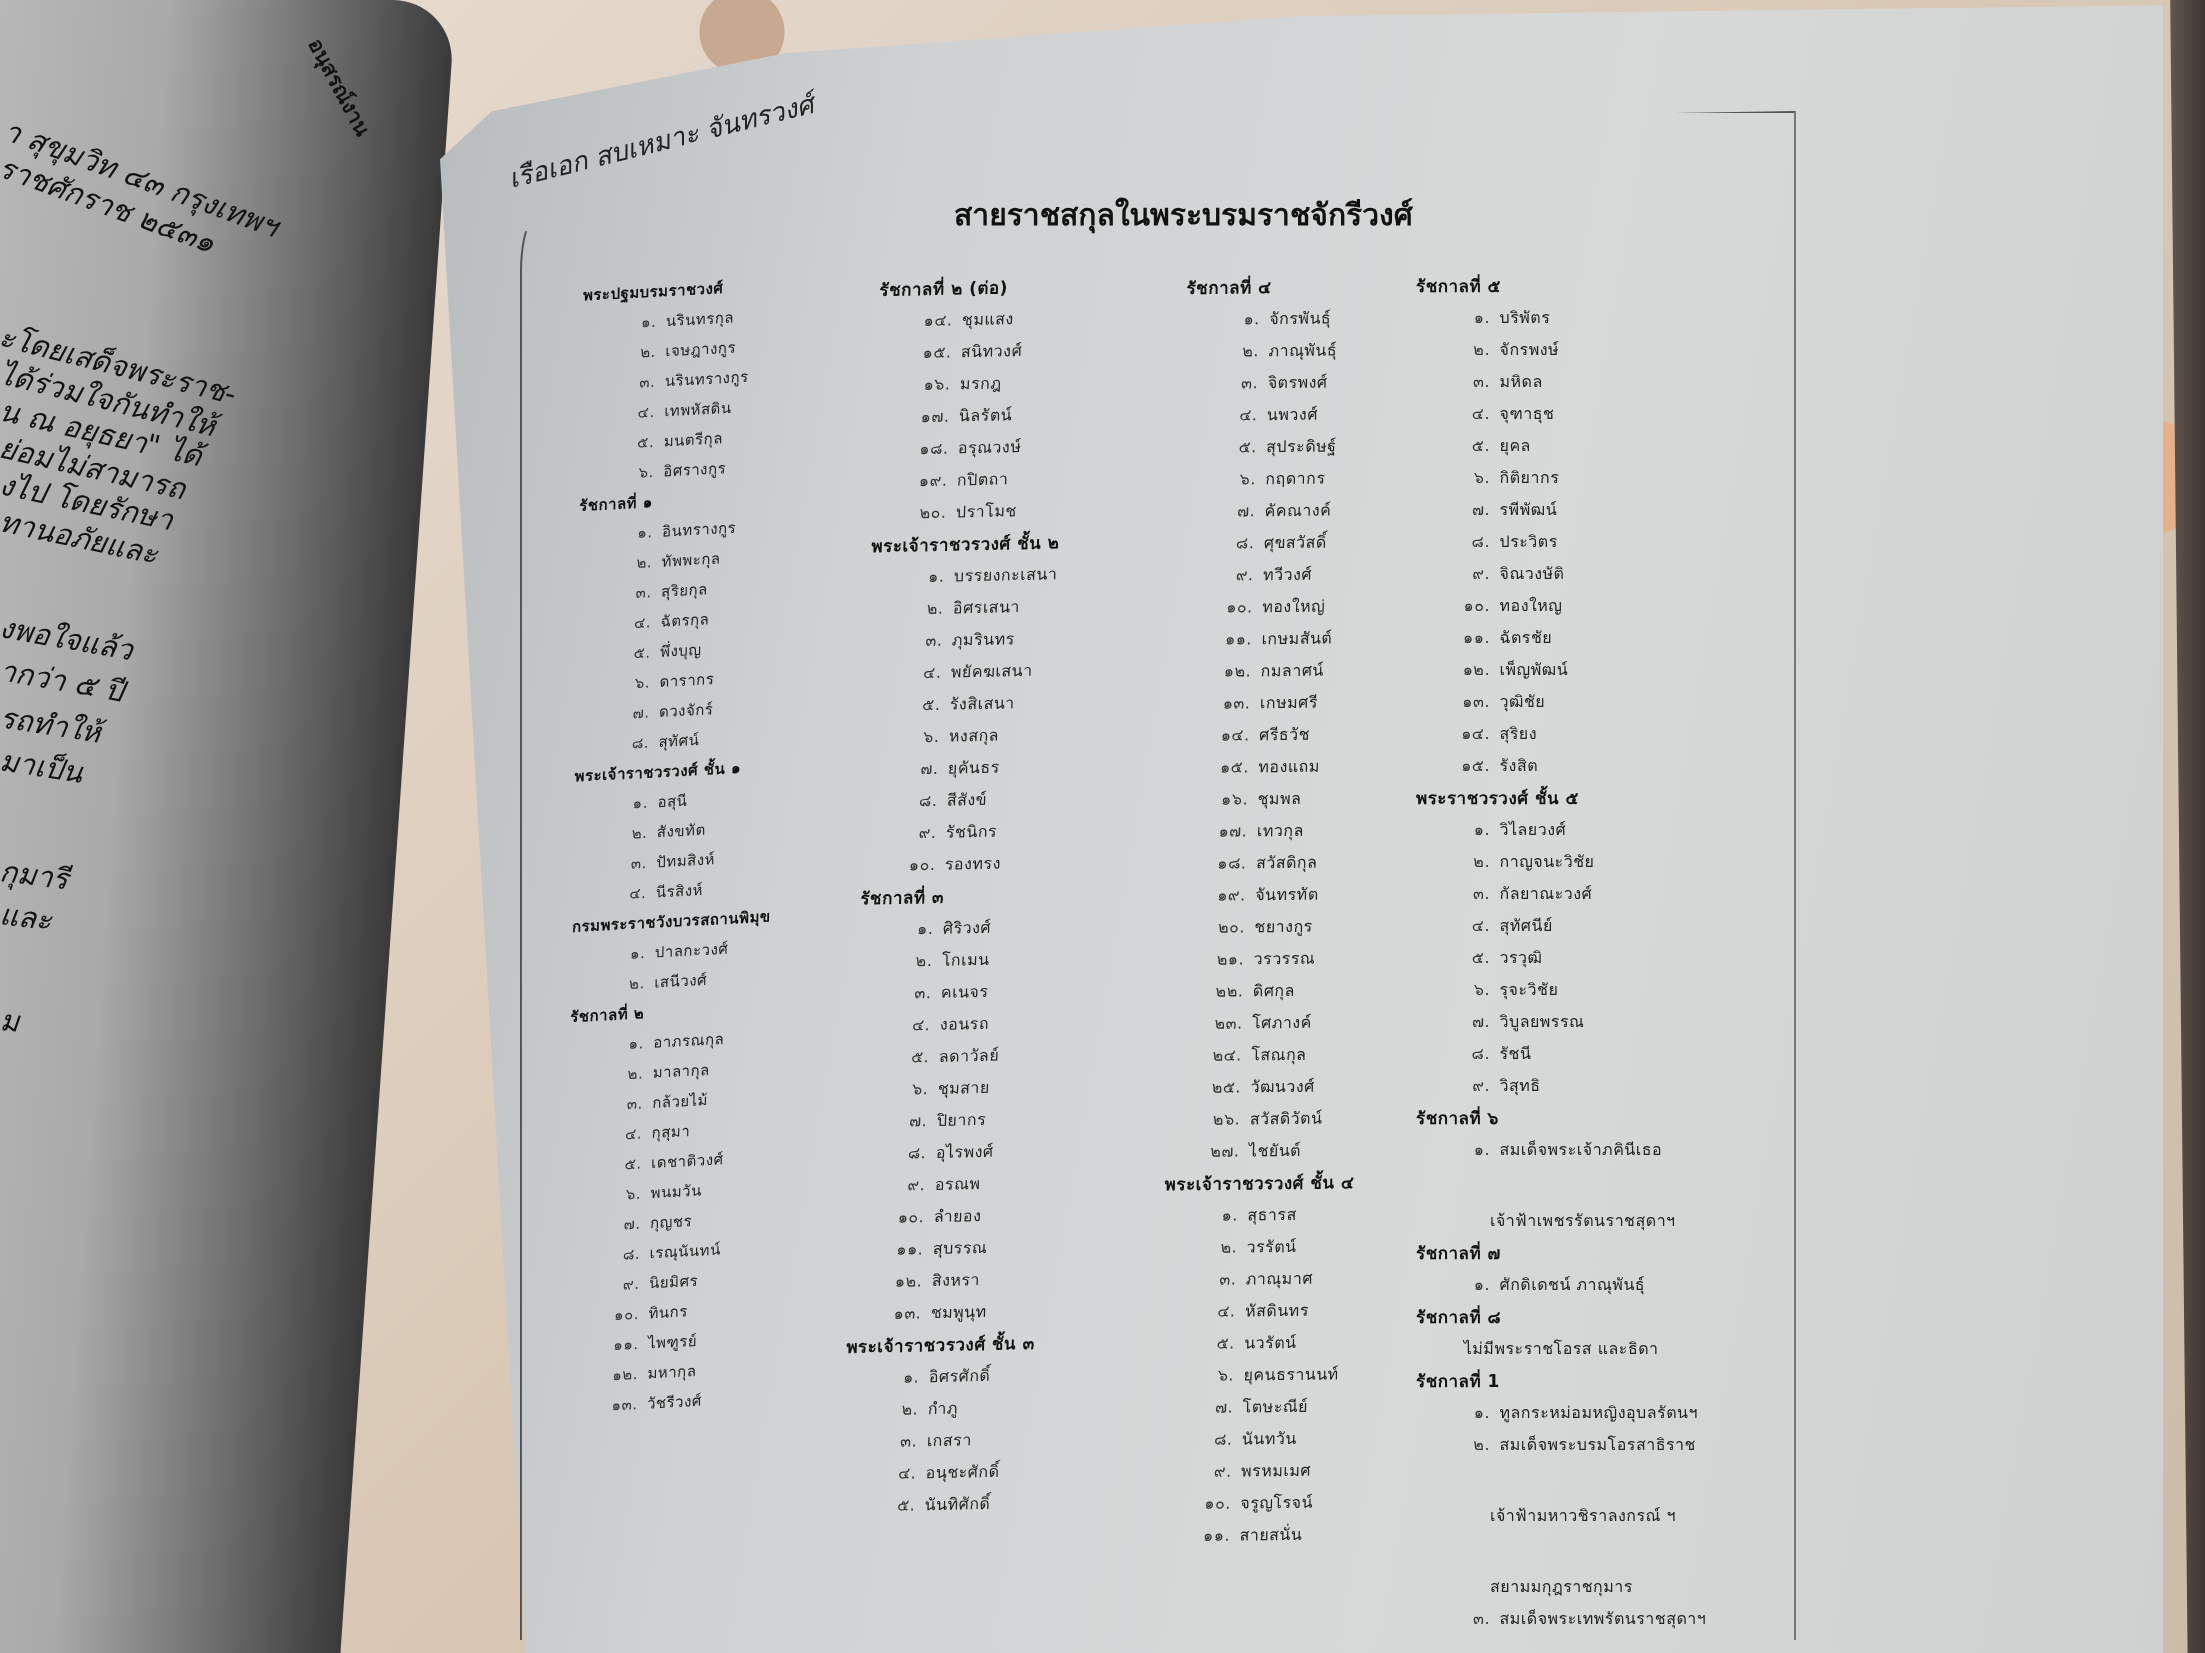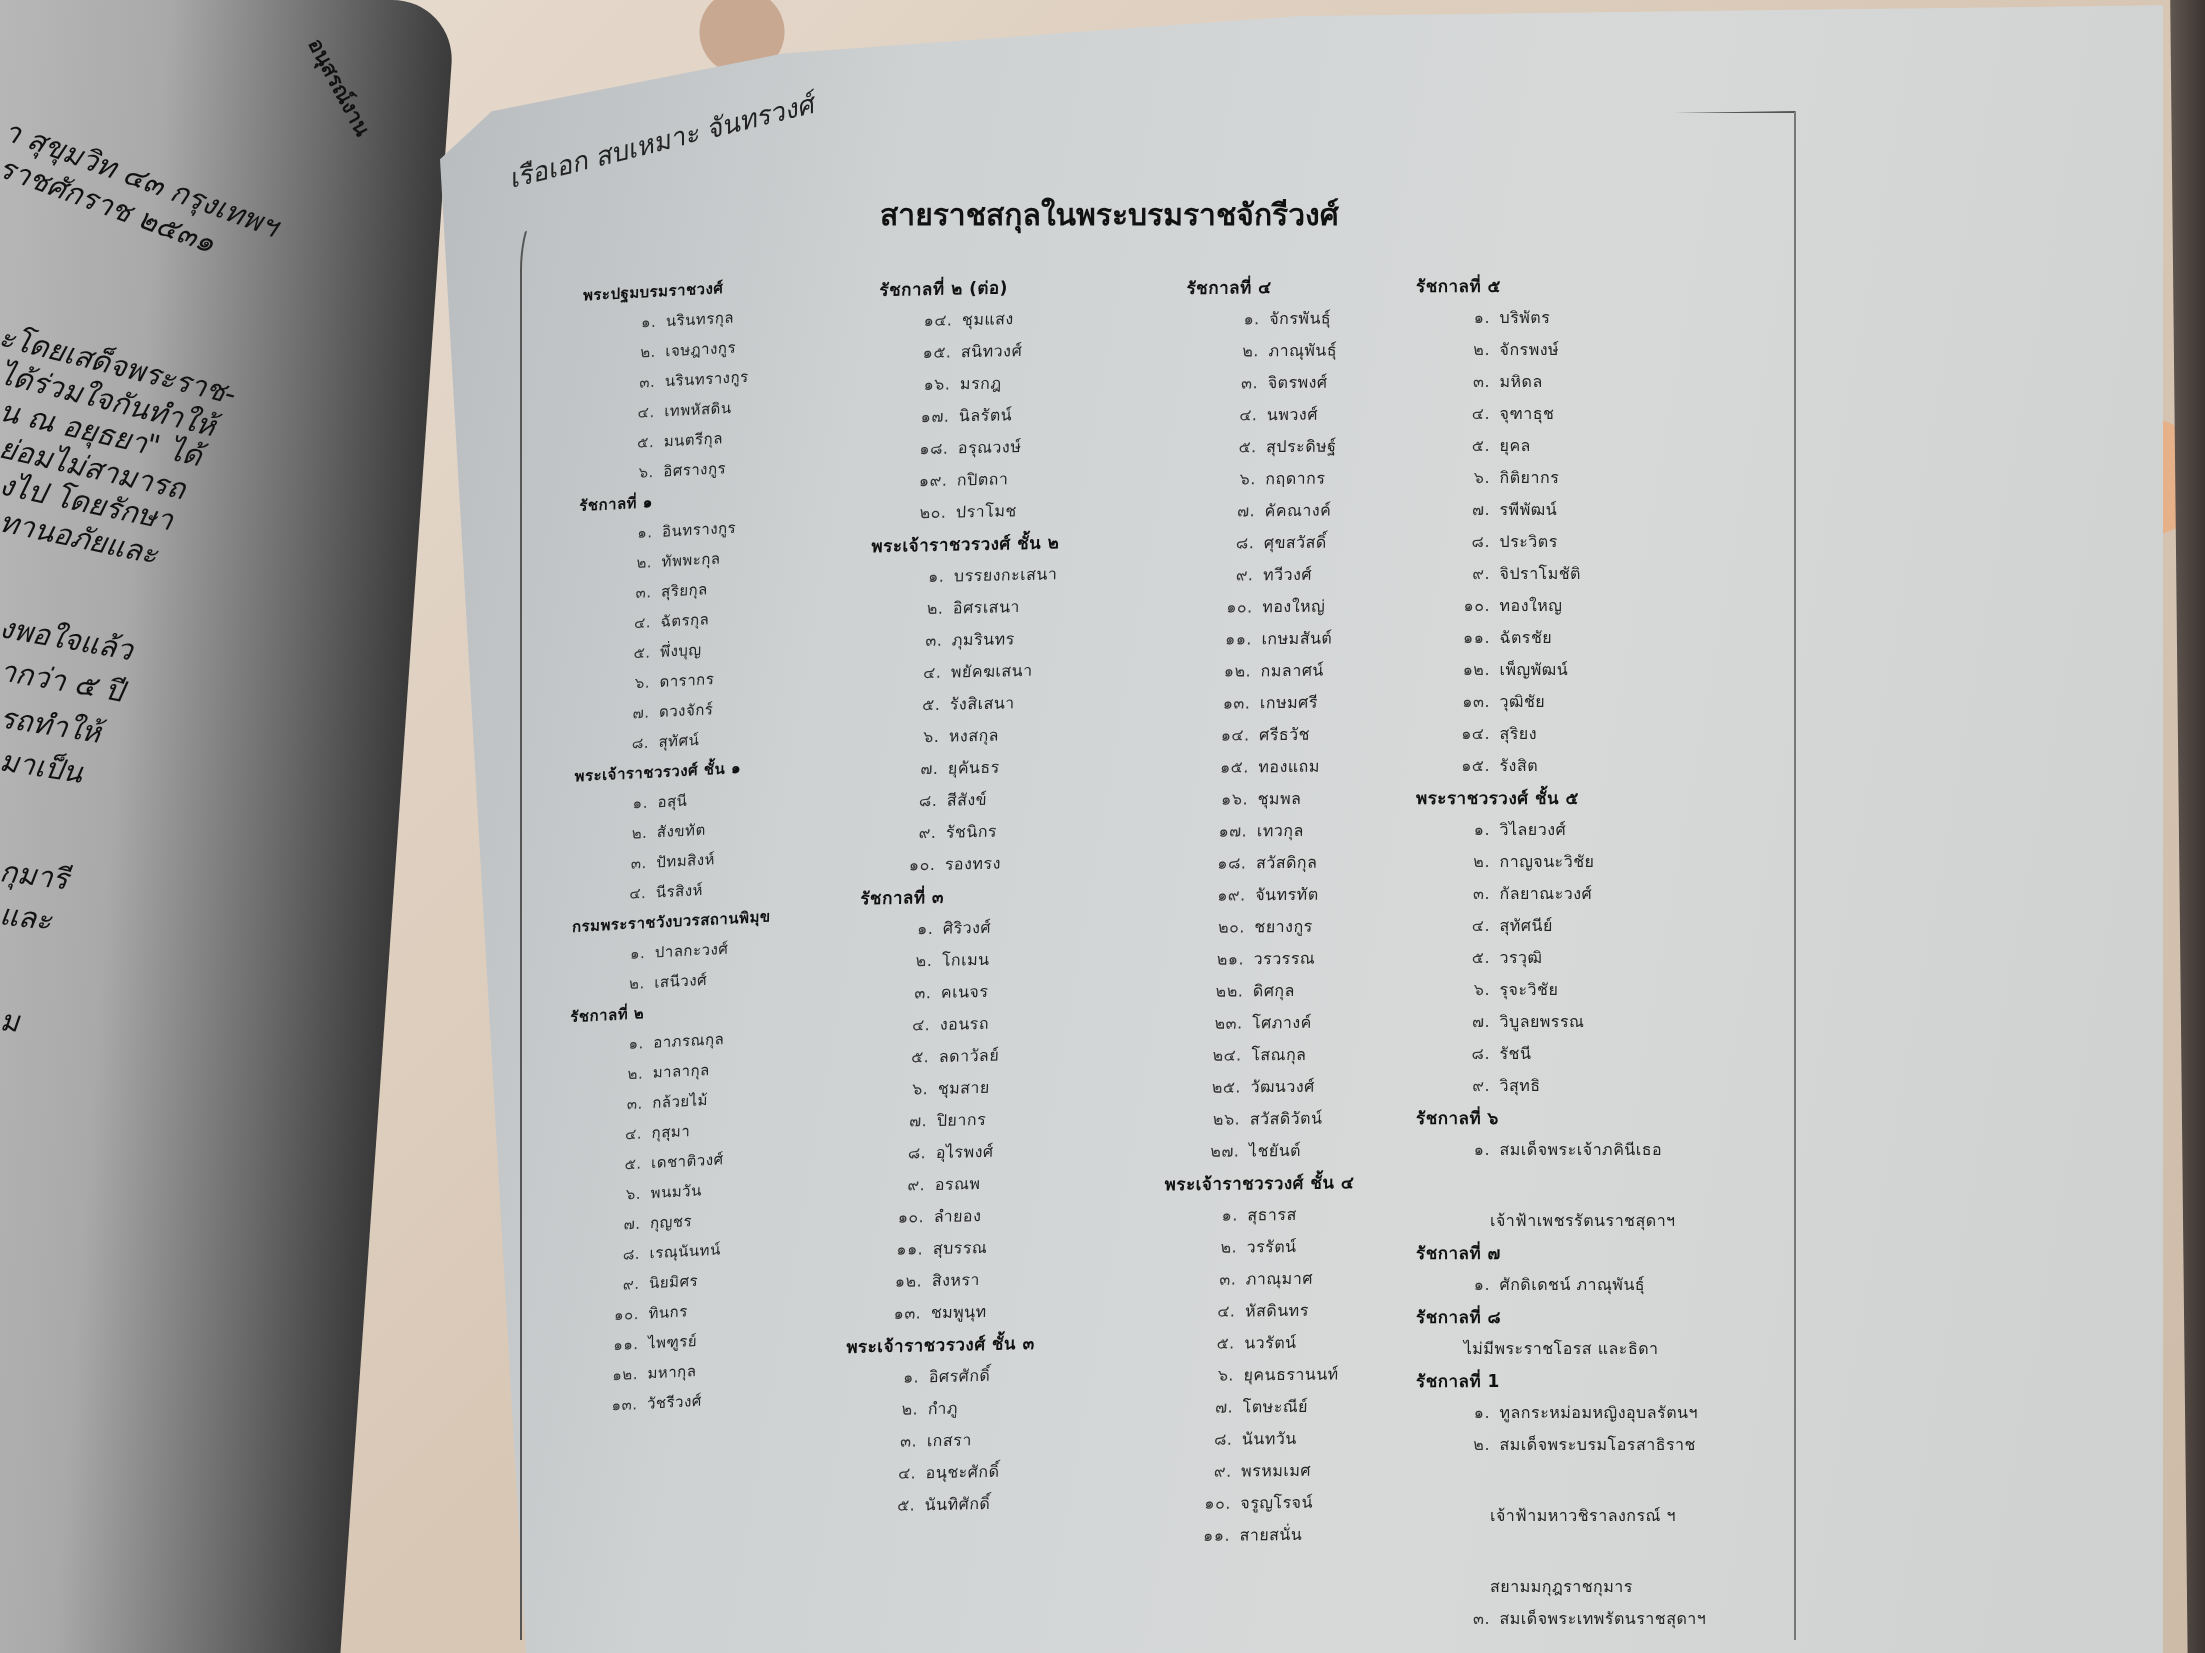--- a/index.html
+++ b/index.html
@@ -49,21 +49,21 @@
     position:absolute; left:520px; top:111px; width:1272px; height:1527px;
     border-left:2.1px solid #555; border-top:2.1px solid #555; border-right:2.1px solid #777;
     clip-path:polygon(0 122px, 20% 48px, 50% 10.6px, 100% 0, 100% 100%, 0 100%);
     border-radius:159px 0 0 0;
   }
   .author {
     position:absolute; left:504px; top:159px; font-size:26.5px; font-style:italic;
     color:#222; transform:rotate(-14deg); transform-origin:left top; white-space:nowrap;
   }
   .page-title {
-    position:absolute; left:880px; top:191px; font-size:30px; font-weight:bold;
+    position:absolute; left:954px; top:191px; font-size:30px; font-weight:bold;
     color:#111; white-space:nowrap;
   }
   .col {
     position:absolute; top:270px; color:#222;
   }
   .col .entry {
     white-space:nowrap; font-size:16px; line-height:32px;
   }
   .col .heading { font-weight:bold; color:#111; font-size:17px; }
   .col .item { padding-left:37px; }
@@ -240,21 +240,21 @@
 <div class="col c4">
     <div class="entry heading">รัชกาลที่ ๕</div>
     <div class="entry item"><span class="num">๑.</span><span>บริพัตร</span></div>
     <div class="entry item"><span class="num">๒.</span><span>จักรพงษ์</span></div>
     <div class="entry item"><span class="num">๓.</span><span>มหิดล</span></div>
     <div class="entry item"><span class="num">๔.</span><span>จุฑาธุช</span></div>
     <div class="entry item"><span class="num">๕.</span><span>ยุคล</span></div>
     <div class="entry item"><span class="num">๖.</span><span>กิติยากร</span></div>
     <div class="entry item"><span class="num">๗.</span><span>รพีพัฒน์</span></div>
     <div class="entry item"><span class="num">๘.</span><span>ประวิตร</span></div>
-    <div class="entry item"><span class="num">๙.</span><span>จิปราโมชัติ</span></div>
+    <div class="entry item"><span class="num">๙.</span><span>จิณวงษัติ</span></div>
     <div class="entry item"><span class="num">๑๐.</span><span>ทองใหญ</span></div>
     <div class="entry item"><span class="num">๑๑.</span><span>ฉัตรชัย</span></div>
     <div class="entry item"><span class="num">๑๒.</span><span>เพ็ญพัฒน์</span></div>
     <div class="entry item"><span class="num">๑๓.</span><span>วุฒิชัย</span></div>
     <div class="entry item"><span class="num">๑๔.</span><span>สุริยง</span></div>
     <div class="entry item"><span class="num">๑๕.</span><span>รังสิต</span></div>
     <div class="entry heading">พระราชวรวงศ์ ชั้น ๕</div>
     <div class="entry item"><span class="num">๑.</span><span>วิไลยวงศ์</span></div>
     <div class="entry item"><span class="num">๒.</span><span>กาญจนะวิชัย</span></div>
     <div class="entry item"><span class="num">๓.</span><span>กัลยาณะวงศ์</span></div>

